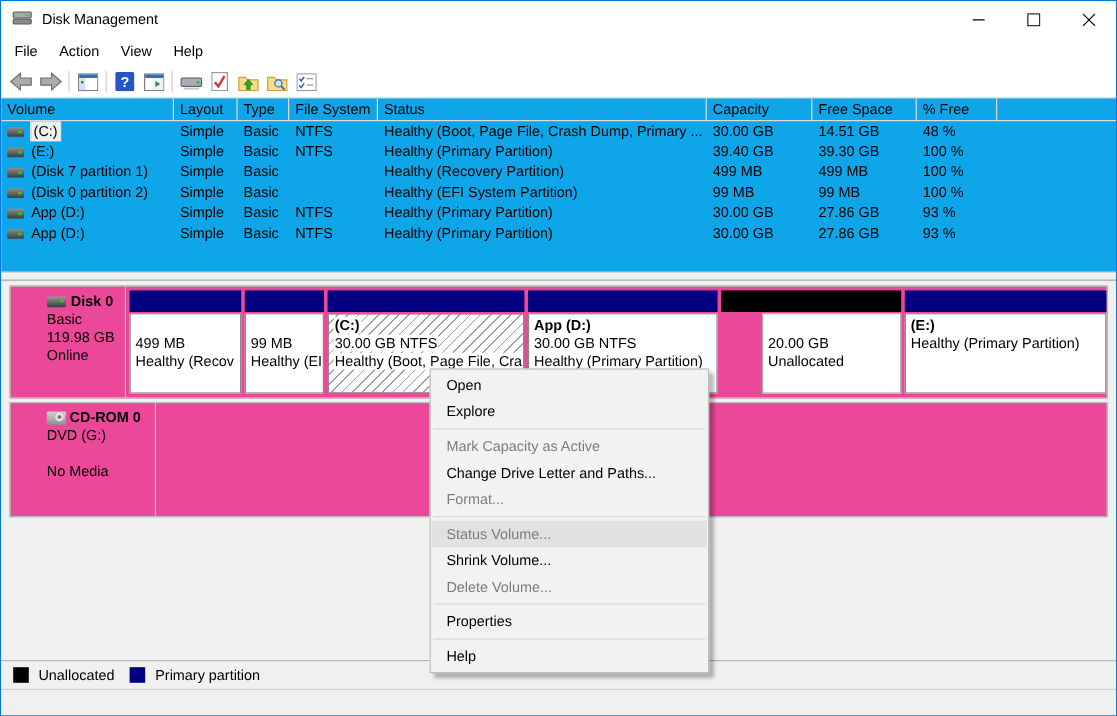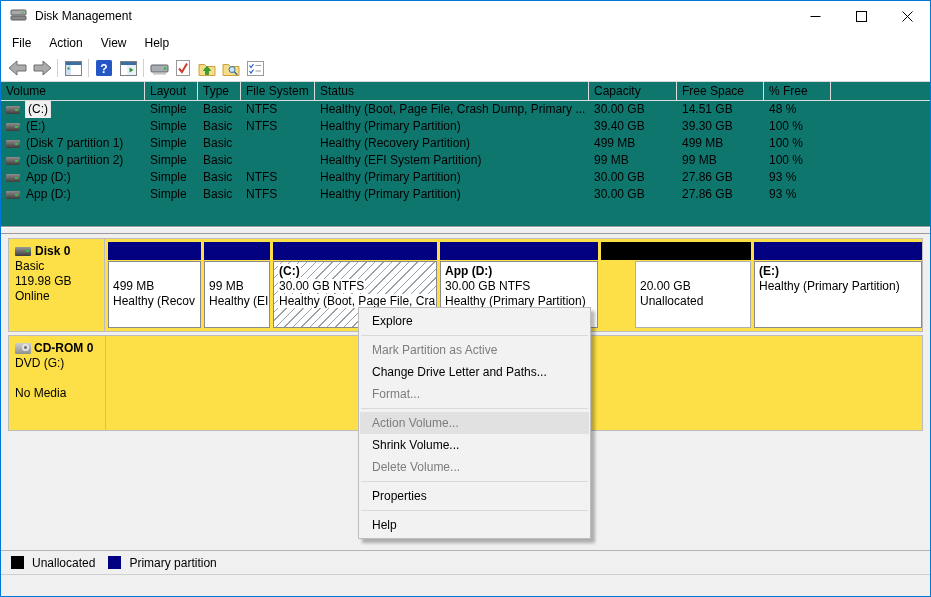--- a/index.html
+++ b/index.html
@@ -16,38 +16,38 @@
   .win-controls { margin-left:auto; display:flex; height:100%; }
   .win-btn { width:46px; height:100%; display:flex; align-items:center; justify-content:center; }
   
   .menubar { height:24px; display:flex; align-items:center; background:#fff; padding-left:2px; }
   .menubar .menu-item { padding:3px 9px; }
   
   .toolbar { height:27px; display:flex; align-items:center; background:#fff; border-bottom:1px solid #d9d9d9; padding-left:5px; }
   .tbtn { width:24px; height:22px; display:flex; align-items:center; justify-content:center; }
   .tsep { width:1px; height:18px; background:#d0d0d0; margin:0 3px; }
   
-  .volume-pane { height:144px; background:#0f766e; overflow:hidden; }
+  .volume-pane { height:144px; background:#0ea5e9; overflow:hidden; }
   .vrow, .vhead { display:flex; white-space:nowrap; }
   .vhead { height:19px; line-height:18px; border-bottom:1px solid #dcdcdc; }
   .vhead > div { border-right:1px solid #dcdcdc; padding-left:5px; overflow:hidden; }
   .vrow { height:17px; line-height:17px; }
   .vrow > div { padding-left:5px; overflow:hidden; }
   .col-volume{width:144px} .col-layout{width:53px} .col-type{width:43px}
   .col-fs{width:74px} .col-status{width:274px} .col-capacity{width:88px}
   .col-free{width:87px} .col-pct{width:67px} .col-fill{flex:1; border-right:none !important;}
   .vol-cell { display:flex; align-items:center; }
   .hdd { width:14px; height:8px; background:linear-gradient(#8d8d8d,#3d3d3d); border-radius:1px; position:relative; flex:0 0 auto; margin-right:6px; }
   .hdd::after { content:""; position:absolute; right:2px; top:3px; width:3px; height:2px; background:#35c135; }
   .cell-focus { background:#f0f0f0; outline:1px solid #e3e3e3; padding:0 2px; }
   
   .splitter { height:8px; background:#f0f0f0; border-top:1px solid #9a9a9a; border-bottom:1px solid #9a9a9a; box-shadow:inset 0 1px 0 #ffffff; }
   
   .graph-pane { height:316px; background:#f0f0f0; padding:4px 7px 0 7px; }
-  .disk-row { width:915px; display:flex; border:1px solid #bcbcbc; background:#fde047; }
+  .disk-row { width:915px; display:flex; border:1px solid #bcbcbc; background:#ec4899;padding-left:24px; }
   .disk-row.disk0 { height:94px; margin-bottom:3px; }
   .disk-row.cdrom { height:96px; }
   .disk-head { width:97px; border-right:1px solid #bcbcbc; padding:5px 4px 0 6px; line-height:15px; }
   .disk-head .dname { font-weight:bold; display:flex; align-items:center; }
   .drive-glyph { width:16px; height:9px; background:linear-gradient(#9a9a9a,#3d3d3d); border-radius:1px; position:relative; margin-right:4px; flex:0 0 auto;}
   .drive-glyph::after { content:""; position:absolute; right:2px; top:3px; width:3px; height:2px; background:#35c135; }
   .cd-glyph { width:16px; height:11px; background:linear-gradient(#cfcfcf,#8f8f8f); border-radius:1px; position:relative; margin-right:3px; flex:0 0 auto;}
   .cd-glyph::after { content:""; position:absolute; right:2px; top:1px; width:7px; height:7px; border-radius:50%; background:radial-gradient(circle at 50% 50%, #777 20%, #e8e8e8 45%); }
   .partition-strip { flex:1; display:flex; gap:3px; padding:3px 0 3px 3px; }
   .pcell { display:flex; flex-direction:column; }
@@ -368,27 +368,28 @@
       <span>Unallocated</span>
     </div>
     <div class="legend-item">
       <span class="swatch primary"></span>
       <span>Primary partition</span>
     </div>
   </div>
   <div class="statusstrip"></div>
 
   <div class="ctxmenu">
+    <div class="mitem">Open</div>
     <div class="mitem">Explore</div>
     <div class="msep"></div>
-    <div class="mitem disabled">Mark Partition as Active</div>
+    <div class="mitem disabled">Mark Capacity as Active</div>
     <div class="mitem">Change Drive Letter and Paths...</div>
     <div class="mitem disabled">Format...</div>
     <div class="msep"></div>
-    <div class="mitem disabled hover">Action Volume...</div>
+    <div class="mitem disabled hover">Status Volume...</div>
     <div class="mitem">Shrink Volume...</div>
     <div class="mitem disabled">Delete Volume...</div>
     <div class="msep"></div>
     <div class="mitem">Properties</div>
     <div class="msep"></div>
     <div class="mitem">Help</div>
   </div>
 
 </div>
 

